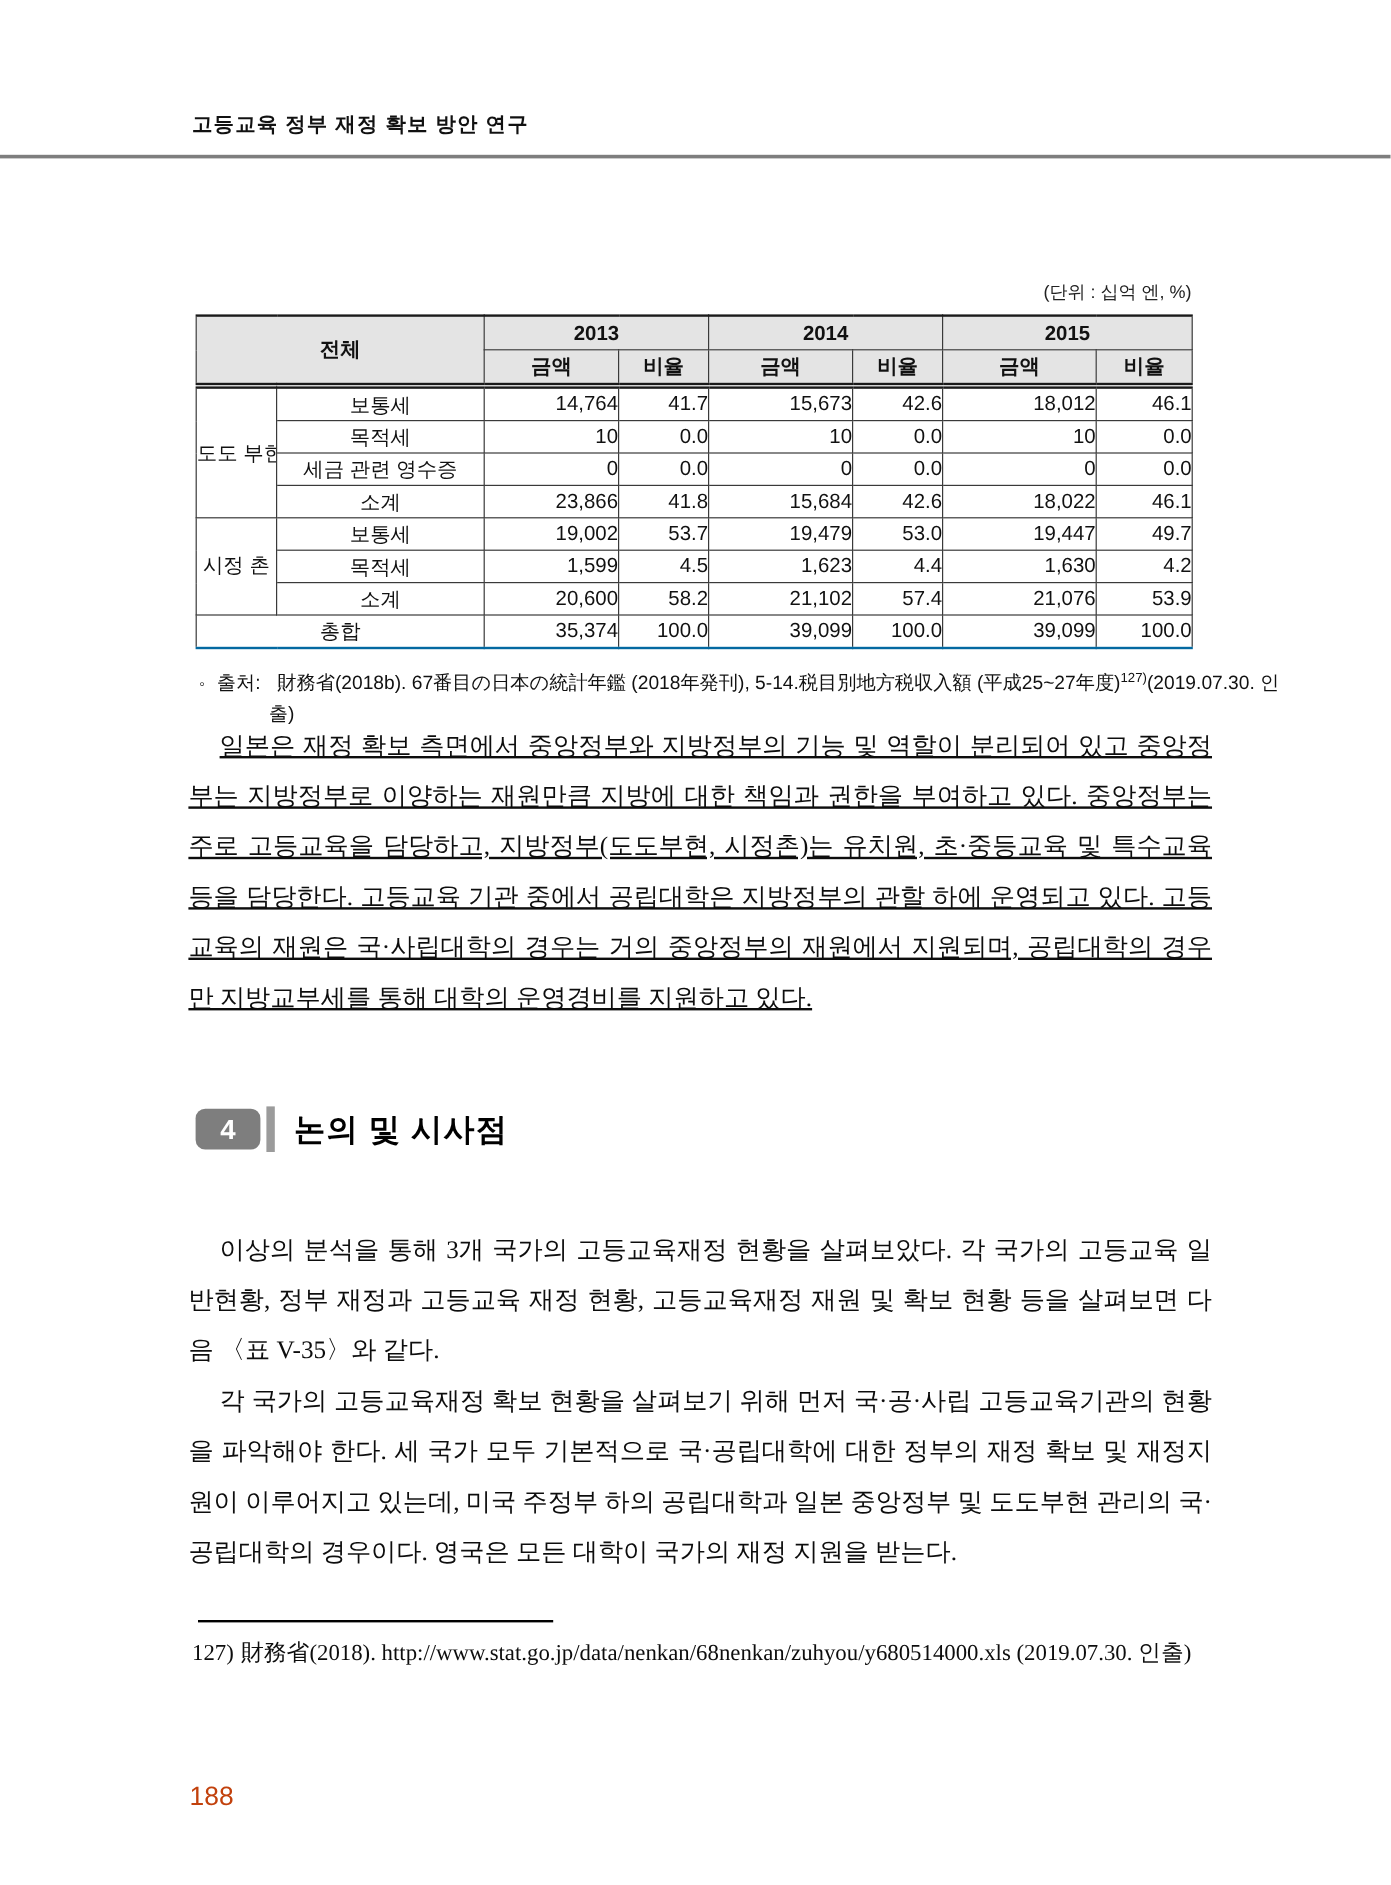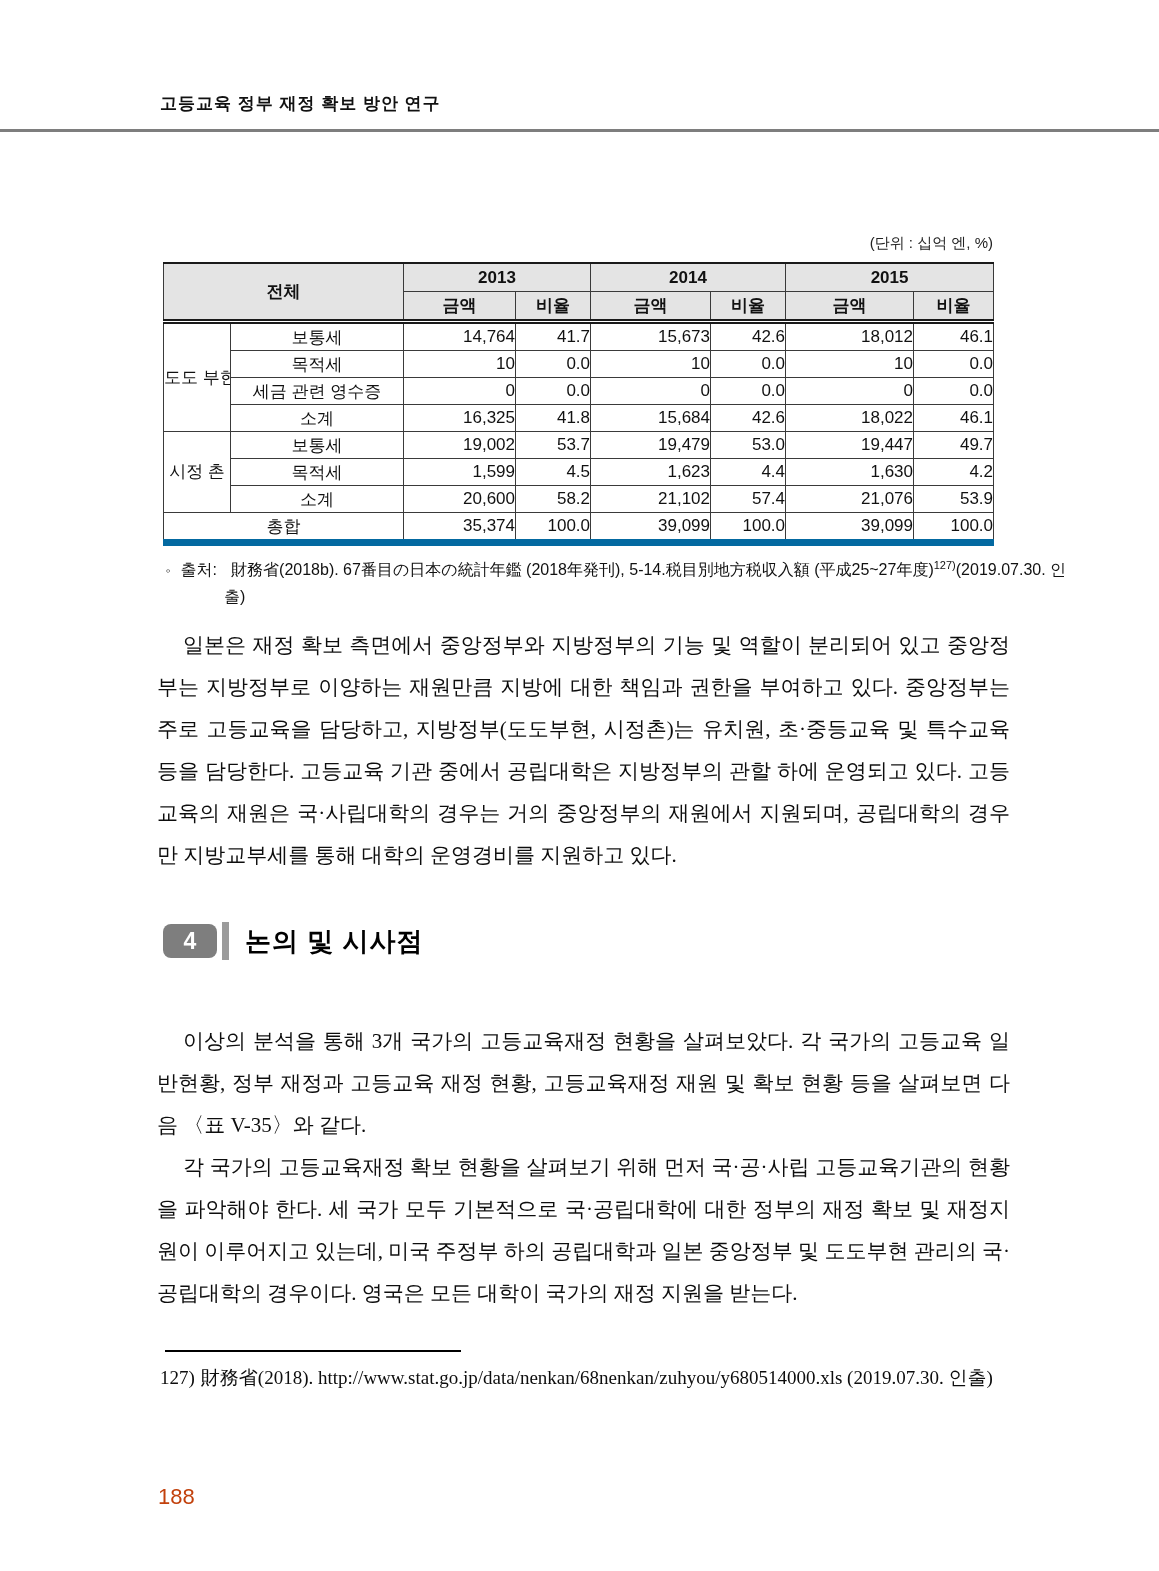--- a/index.html
+++ b/index.html
@@ -31,21 +31,21 @@
   }
   .unit-note {
     position: absolute; left: 163px; top: 234px; width: 830px;
     text-align: right; font-size: 15px; color: #222;
   }
   table.revenue {
     position: absolute; left: 163px; top: 262px;
     width: 830px; border-collapse: collapse; table-layout: fixed;
     font-size: 17px;
     border-top: 2px solid #1a1a1a;
-    border-bottom: 7px solid #0369a1;
+    border-bottom: 2px solid #0369a1;
   }
   table.revenue th, table.revenue td {
     border: 1px solid #3a3a3a;
     padding: 0;
     overflow: hidden;
     white-space: nowrap;
   }
   table.revenue th {
     background: #e4e4e4; font-weight: bold; text-align: center;
     height: 27px;
@@ -69,21 +69,21 @@
   .source .src-label { margin-right: 14px; }
   .source sup { font-size: 11px; }
 
   
   .para {
     position: absolute; left: 157px; width: 853px;
     font-family: "Liberation Serif", serif;
     font-size: 21px; line-height: 42px;
     text-align: justify; text-indent: 26px; color: #0d0d0d;
   }
-  .p1 { top: 624px; }
+  .p1 { top: 600px; text-decoration: underline; }
   .p2 { top: 1020px; }
   .p3 { top: 1146px; }
 
   
   .section-header {
     position: absolute; left: 163px; top: 922px;
     display: flex; align-items: center;
   }
   .section-number-box {
     width: 54px; height: 34px; background: #7e7e7e; border-radius: 8px;
@@ -177,21 +177,21 @@
           <td class="label-cell">세금 관련 영수증</td>
           <td class="num amount">0</td>
           <td class="num ratio">0.0</td>
           <td class="num amount">0</td>
           <td class="num ratio">0.0</td>
           <td class="num amount">0</td>
           <td class="num ratio">0.0</td>
         </tr>
         <tr>
           <td class="label-cell">소계</td>
-          <td class="num amount">16,325</td>
+          <td class="num amount">23,866</td>
           <td class="num ratio">41.8</td>
           <td class="num amount">15,684</td>
           <td class="num ratio">42.6</td>
           <td class="num amount">18,022</td>
           <td class="num ratio">46.1</td>
         </tr>
         <tr>
           <td class="group-cell" rowspan="3">시정
 촌</td>
           <td class="label-cell">보통세</td>

